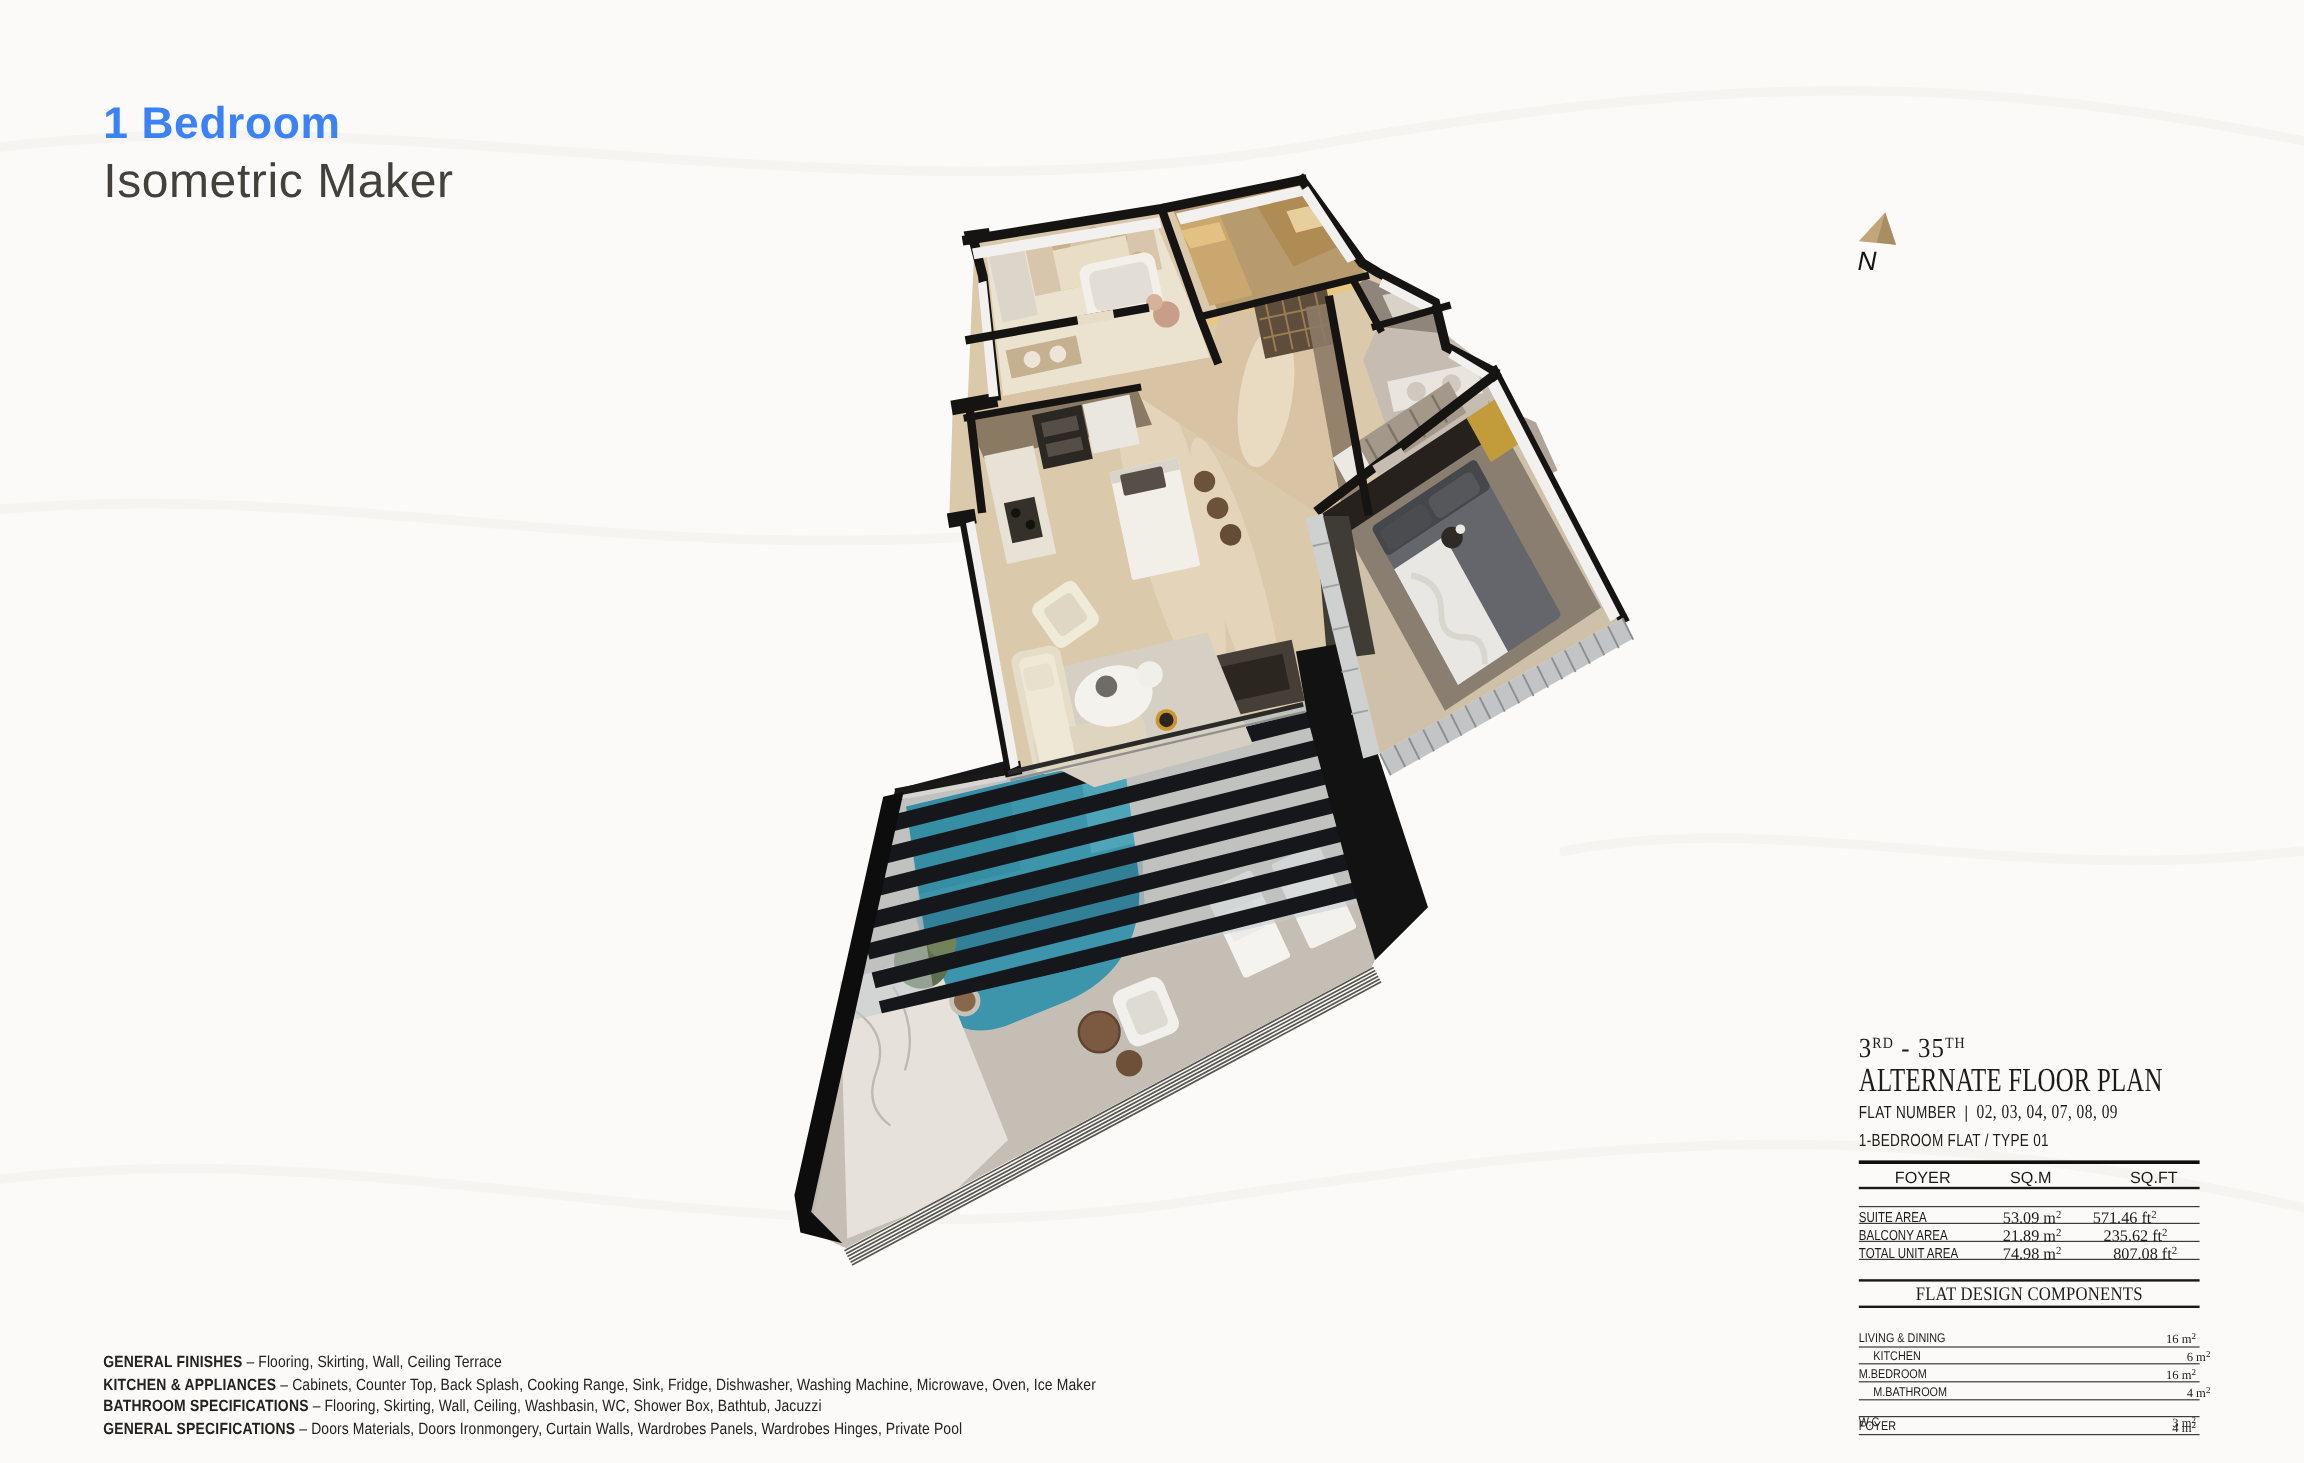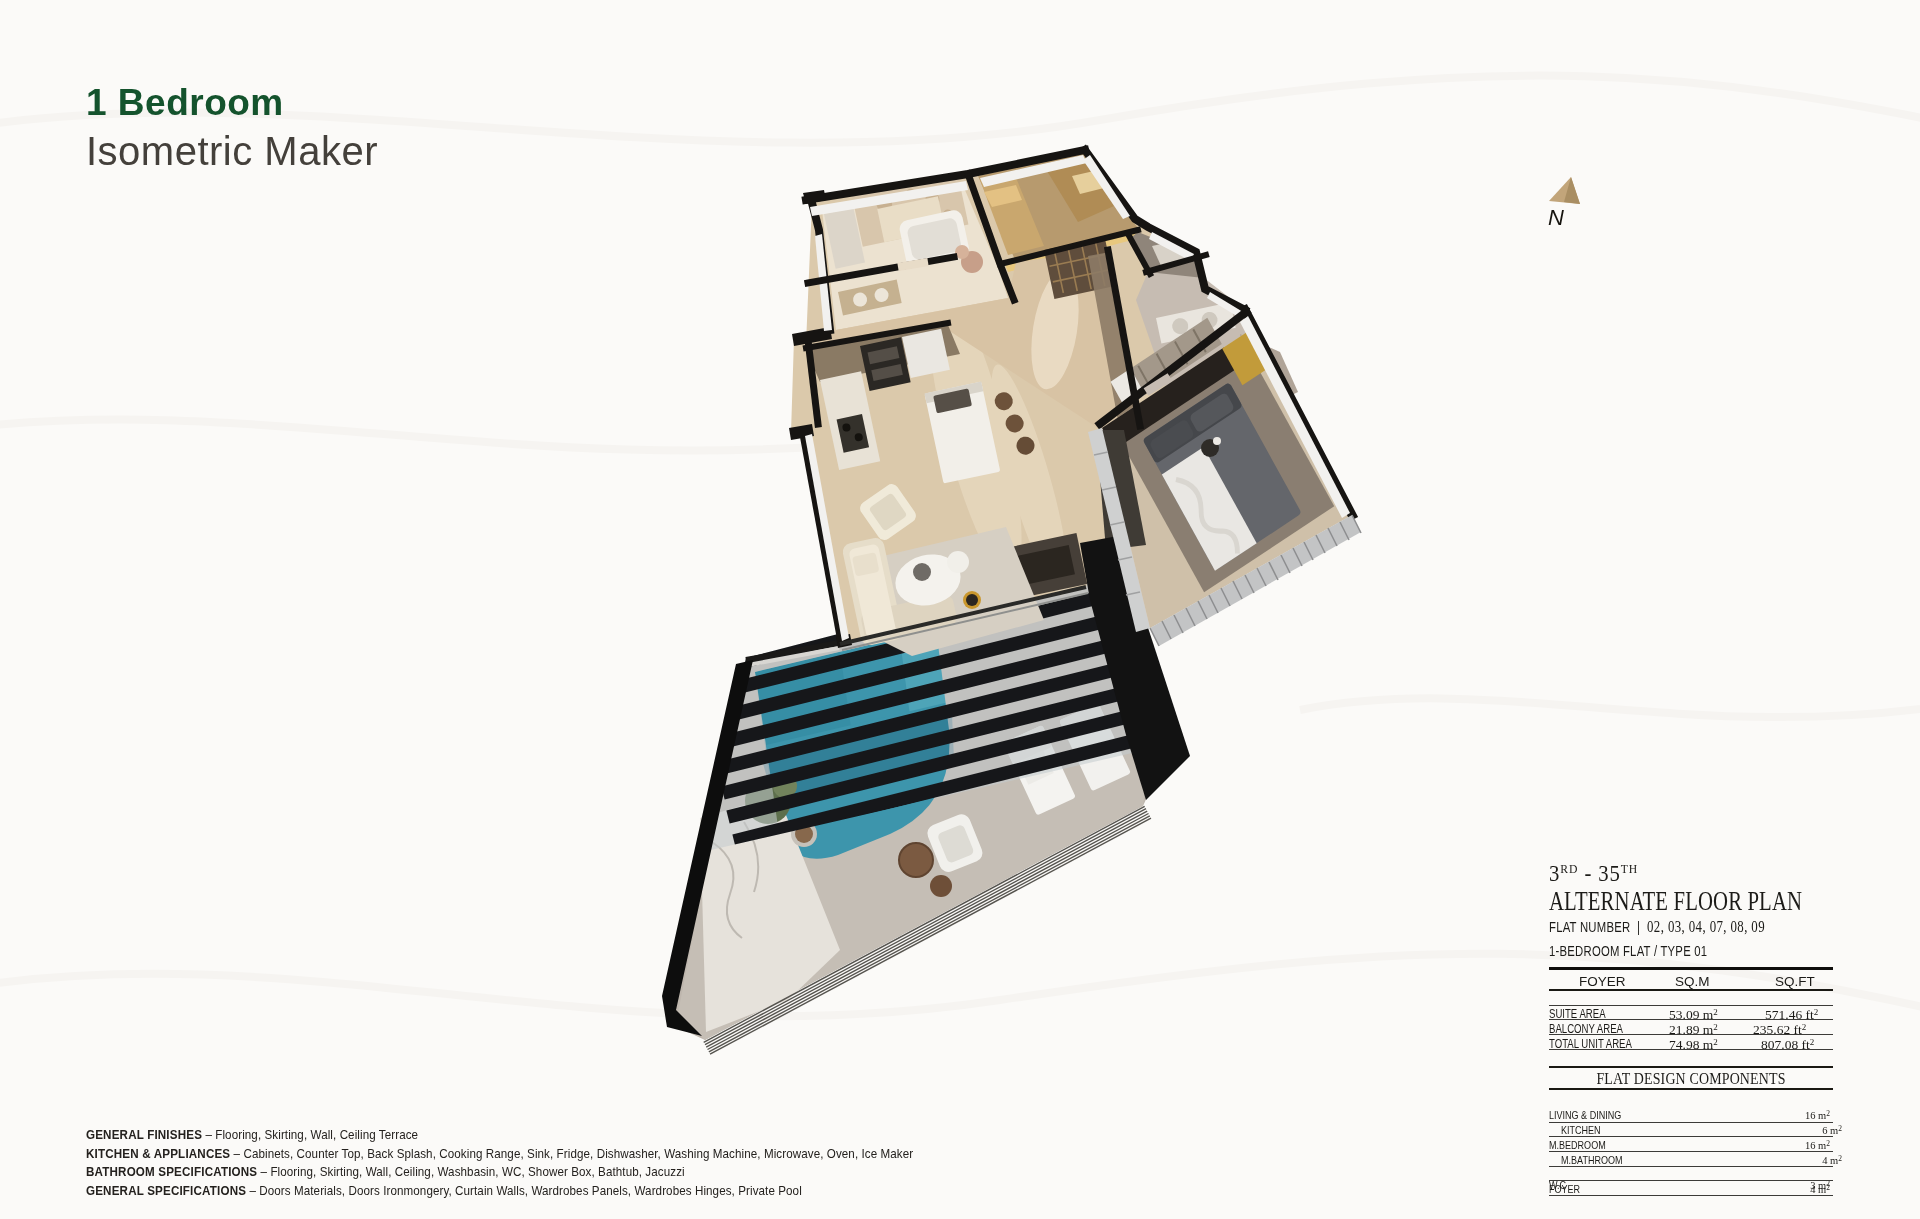--- a/index.html
+++ b/index.html
@@ -1,18 +1,18 @@
 <!DOCTYPE html>
 <html><head>
 <meta charset="utf-8">
 <style>
 html,body{margin:0;padding:0;width:1920px;height:1219px;background:#fbfaf8;font-family:"Liberation Sans",sans-serif;overflow:hidden;position:relative}
 .abs{position:absolute}
 .serif{font-family:"Liberation Serif",serif}
-#title1{left:86px;top:82px;font-size:37px;font-weight:bold;color:#14532d;letter-spacing:0.5px}
+#title1{left:86px;top:82px;font-size:37px;font-weight:bold;color:#3b82f6;letter-spacing:0.5px}
 #title2{left:86px;top:129px;font-size:40px;font-weight:400;color:#44403b;letter-spacing:0.5px}
 #panel{left:1549px;top:855px;width:284px;color:#1c1b18}
 .trule{background:#0f0e0c;height:3px;position:absolute;left:0;right:0}
 .mrule{background:#1a1914;height:2px;position:absolute;left:0;right:0}
 .hair{background:#3c3b38;height:1px;position:absolute;left:0;right:0}
 #specs{left:86px;top:1126px;font-size:13.5px;color:#24211e;line-height:18.6px;letter-spacing:0.1px;transform:scale(0.86,1);transform-origin:0 0}
 #specs b{letter-spacing:0.2px}
 </style>
 </head>
 <body>
@@ -409,21 +409,21 @@
     <span class="abs" style="left:226px">SQ.FT</span>
   </div>
 
   <div class="mrule" style="top:134px"></div>
 
   <div class="hair" style="top:150px"></div>
 
   <div class="abs" style="top:152px;left:0;width:284px;font-size:12px;white-space:nowrap">
     <span class="abs" style="left:0;display:inline-block;transform:scale(0.8,1);transform-origin:0 0">SUITE AREA</span>
     <span class="abs serif" style="left:120px;font-size:13.5px">53.09 m<span style="font-size:9px;vertical-align:4px">2</span></span>
-    <span class="abs serif" style="left:216px;font-size:13.5px">571.46 ft<span style="font-size:9px;vertical-align:4px">2</span></span>
+    <span class="abs serif" style="left:195px;font-size:13.5px">571.46 ft<span style="font-size:9px;vertical-align:4px">2</span></span>
   </div>
   <div class="hair" style="top:164px"></div>
 
   <div class="abs" style="top:167px;left:0;width:284px;font-size:12px;white-space:nowrap">
     <span class="abs" style="left:0;display:inline-block;transform:scale(0.8,1);transform-origin:0 0">BALCONY AREA</span>
     <span class="abs serif" style="left:120px;font-size:13.5px">21.89 m<span style="font-size:9px;vertical-align:4px">2</span></span>
     <span class="abs serif" style="left:204px;font-size:13.5px">235.62 ft<span style="font-size:9px;vertical-align:4px">2</span></span>
   </div>
   <div class="hair" style="top:179px"></div>
 

